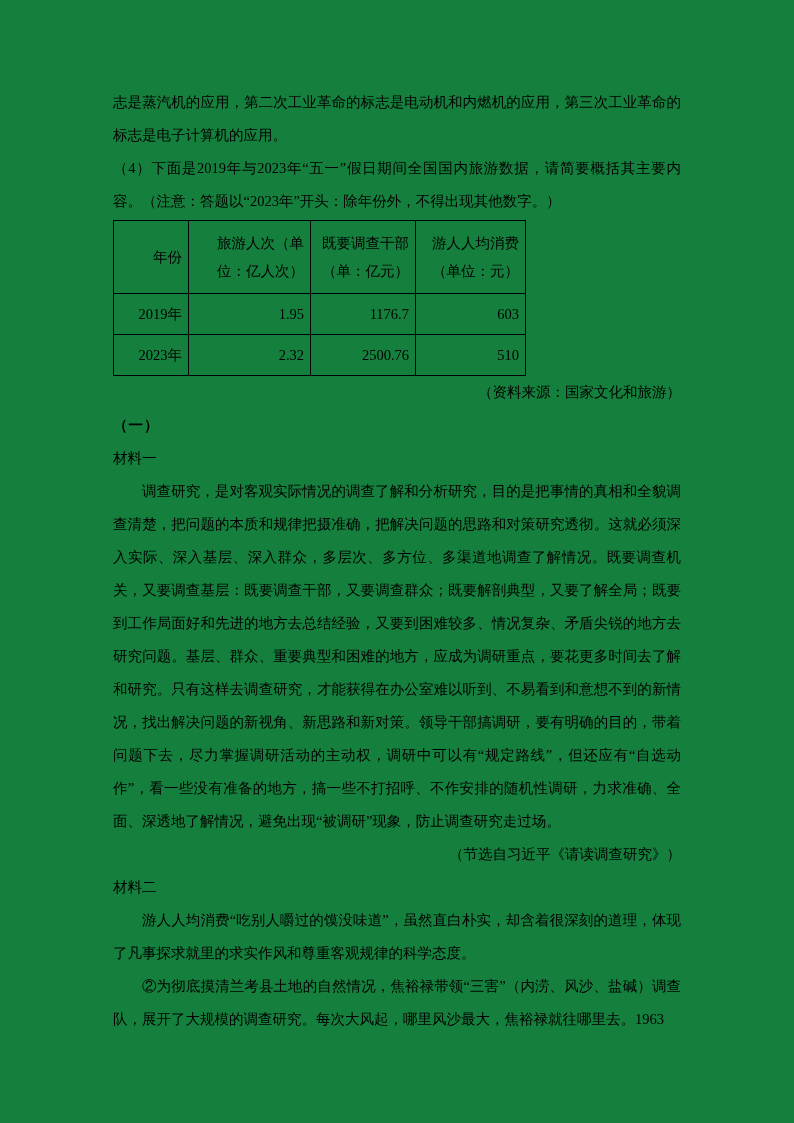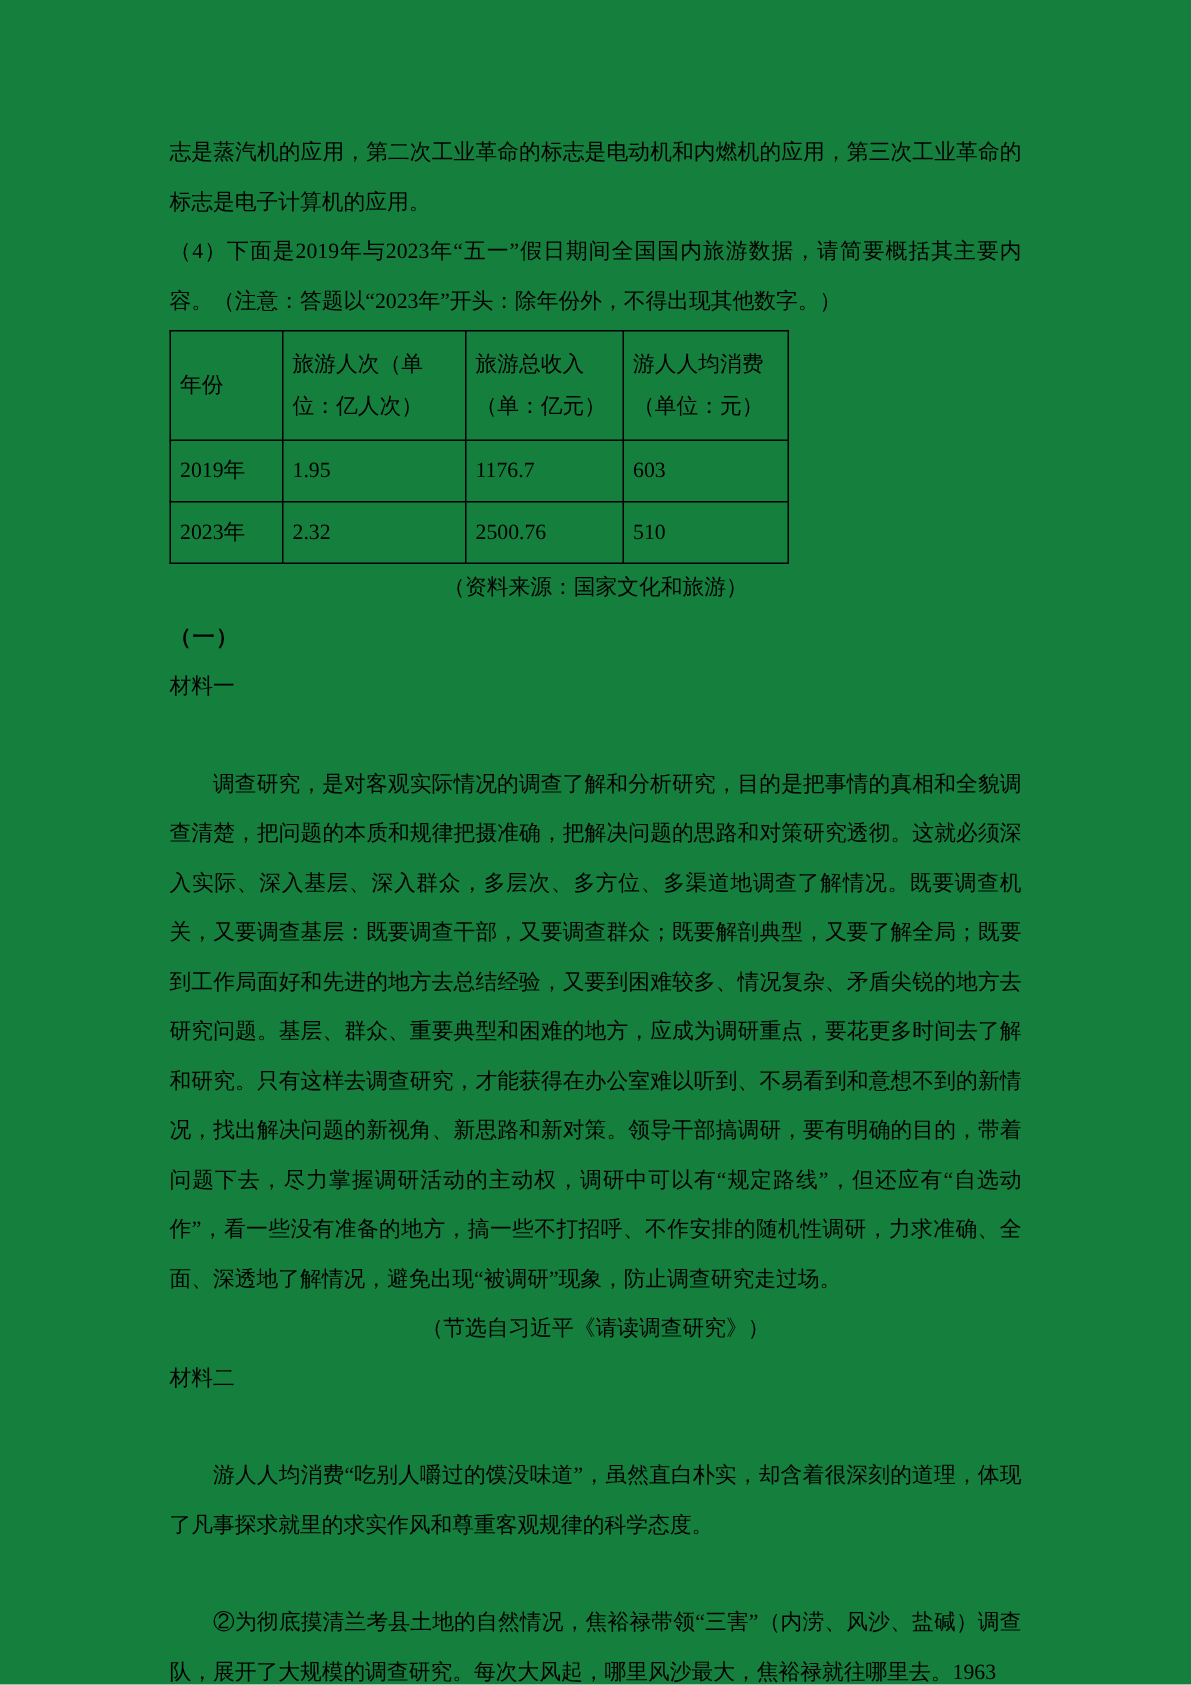--- a/index.html
+++ b/index.html
@@ -19,43 +19,42 @@
     line-height: 33px;
     color: #000000;
     overflow: hidden;
   }
   p {
     margin: 0;
     text-align: justify;
   }
   .indent2 {
     text-indent: 2em;
-    margin-top: 32px;
   }
   .right-align {
-    text-align: center;
+    text-align: right;
   }
   .section-marker {
     font-weight: bold;
     letter-spacing: 1px;
   }
   table.data-table {
     border-collapse: collapse;
     table-layout: fixed;
     width: 412px;
     margin: 2px 0 0 0;
     text-align: center;
   }
   table.data-table th,
   table.data-table td {
     border: 1px solid #000000;
     font-weight: normal;
     padding: 0 6px;
     vertical-align: middle;
-    text-align: left;
+    text-align: right;
   }
   table.data-table thead tr {
     height: 73px;
   }
   table.data-table thead th {
     line-height: 28px;
   }
   table.data-table tbody tr {
     height: 41px;
   }
@@ -76,21 +75,21 @@
     <colgroup>
       <col style="width:75px">
       <col style="width:122px">
       <col style="width:105px">
       <col style="width:110px">
     </colgroup>
     <thead>
       <tr>
         <th>年份</th>
         <th>旅游人次（单位：亿人次）</th>
-        <th>旅游总收入（单：亿元）</th>
+        <th>既要调查干部（单：亿元）</th>
         <th>游人人均消费（单位：元）</th>
       </tr>
     </thead>
     <tbody>
       <tr>
         <td>2019年</td>
         <td>1.95</td>
         <td>1176.7</td>
         <td>603</td>
       </tr>

